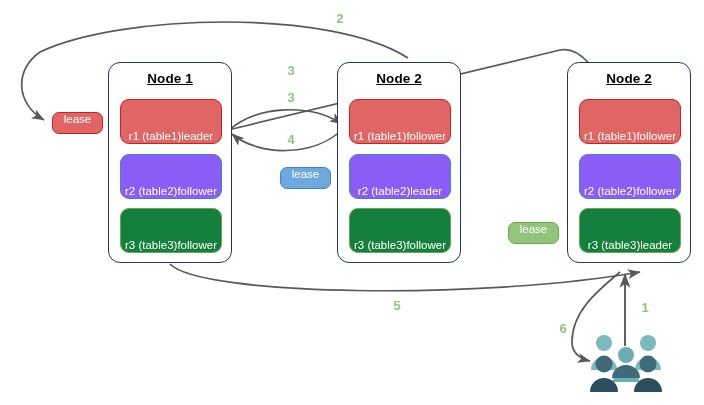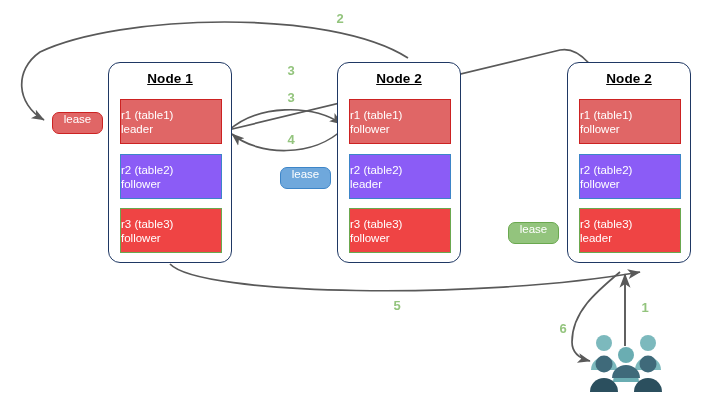--- a/index.html
+++ b/index.html
@@ -30,34 +30,34 @@
     text-align: center;
     font-size: 13.5px;
     font-weight: bold;
     color: #000000;
     letter-spacing: 0.1px;
     text-decoration: underline;
   }
   .replica {
     position: absolute;
     box-sizing: border-box;
-    border-radius: 0;
+    border-radius: 9px;
     display: flex;
-    flex-direction: column;
-    align-items: flex-start;
+    flex-direction: row;
+    align-items: flex-end;
     justify-content: center;
     font-size: 11.5px;
     line-height: 14px;
     color: #ffffff;
     text-align: center;
   }
   .replica .line2 { display: block; }
   .rep-red   { background: #e06666; border: 1.3px solid #cc2222; }
   .rep-blue  { background: #8b5cf6; border: 1.3px solid #3d85c8; }
-  .rep-green { background: #ef4444; border: 1.3px solid #6aa84f; }
+  .rep-green { background: #15803d; border: 1.3px solid #6aa84f; }
 
   .lease {
     position: absolute;
     box-sizing: border-box;
     border-radius: 7px;
     display: flex;
     align-items: flex-start;
     justify-content: center;
     font-size: 11.5px;
     color: #ffffff;

